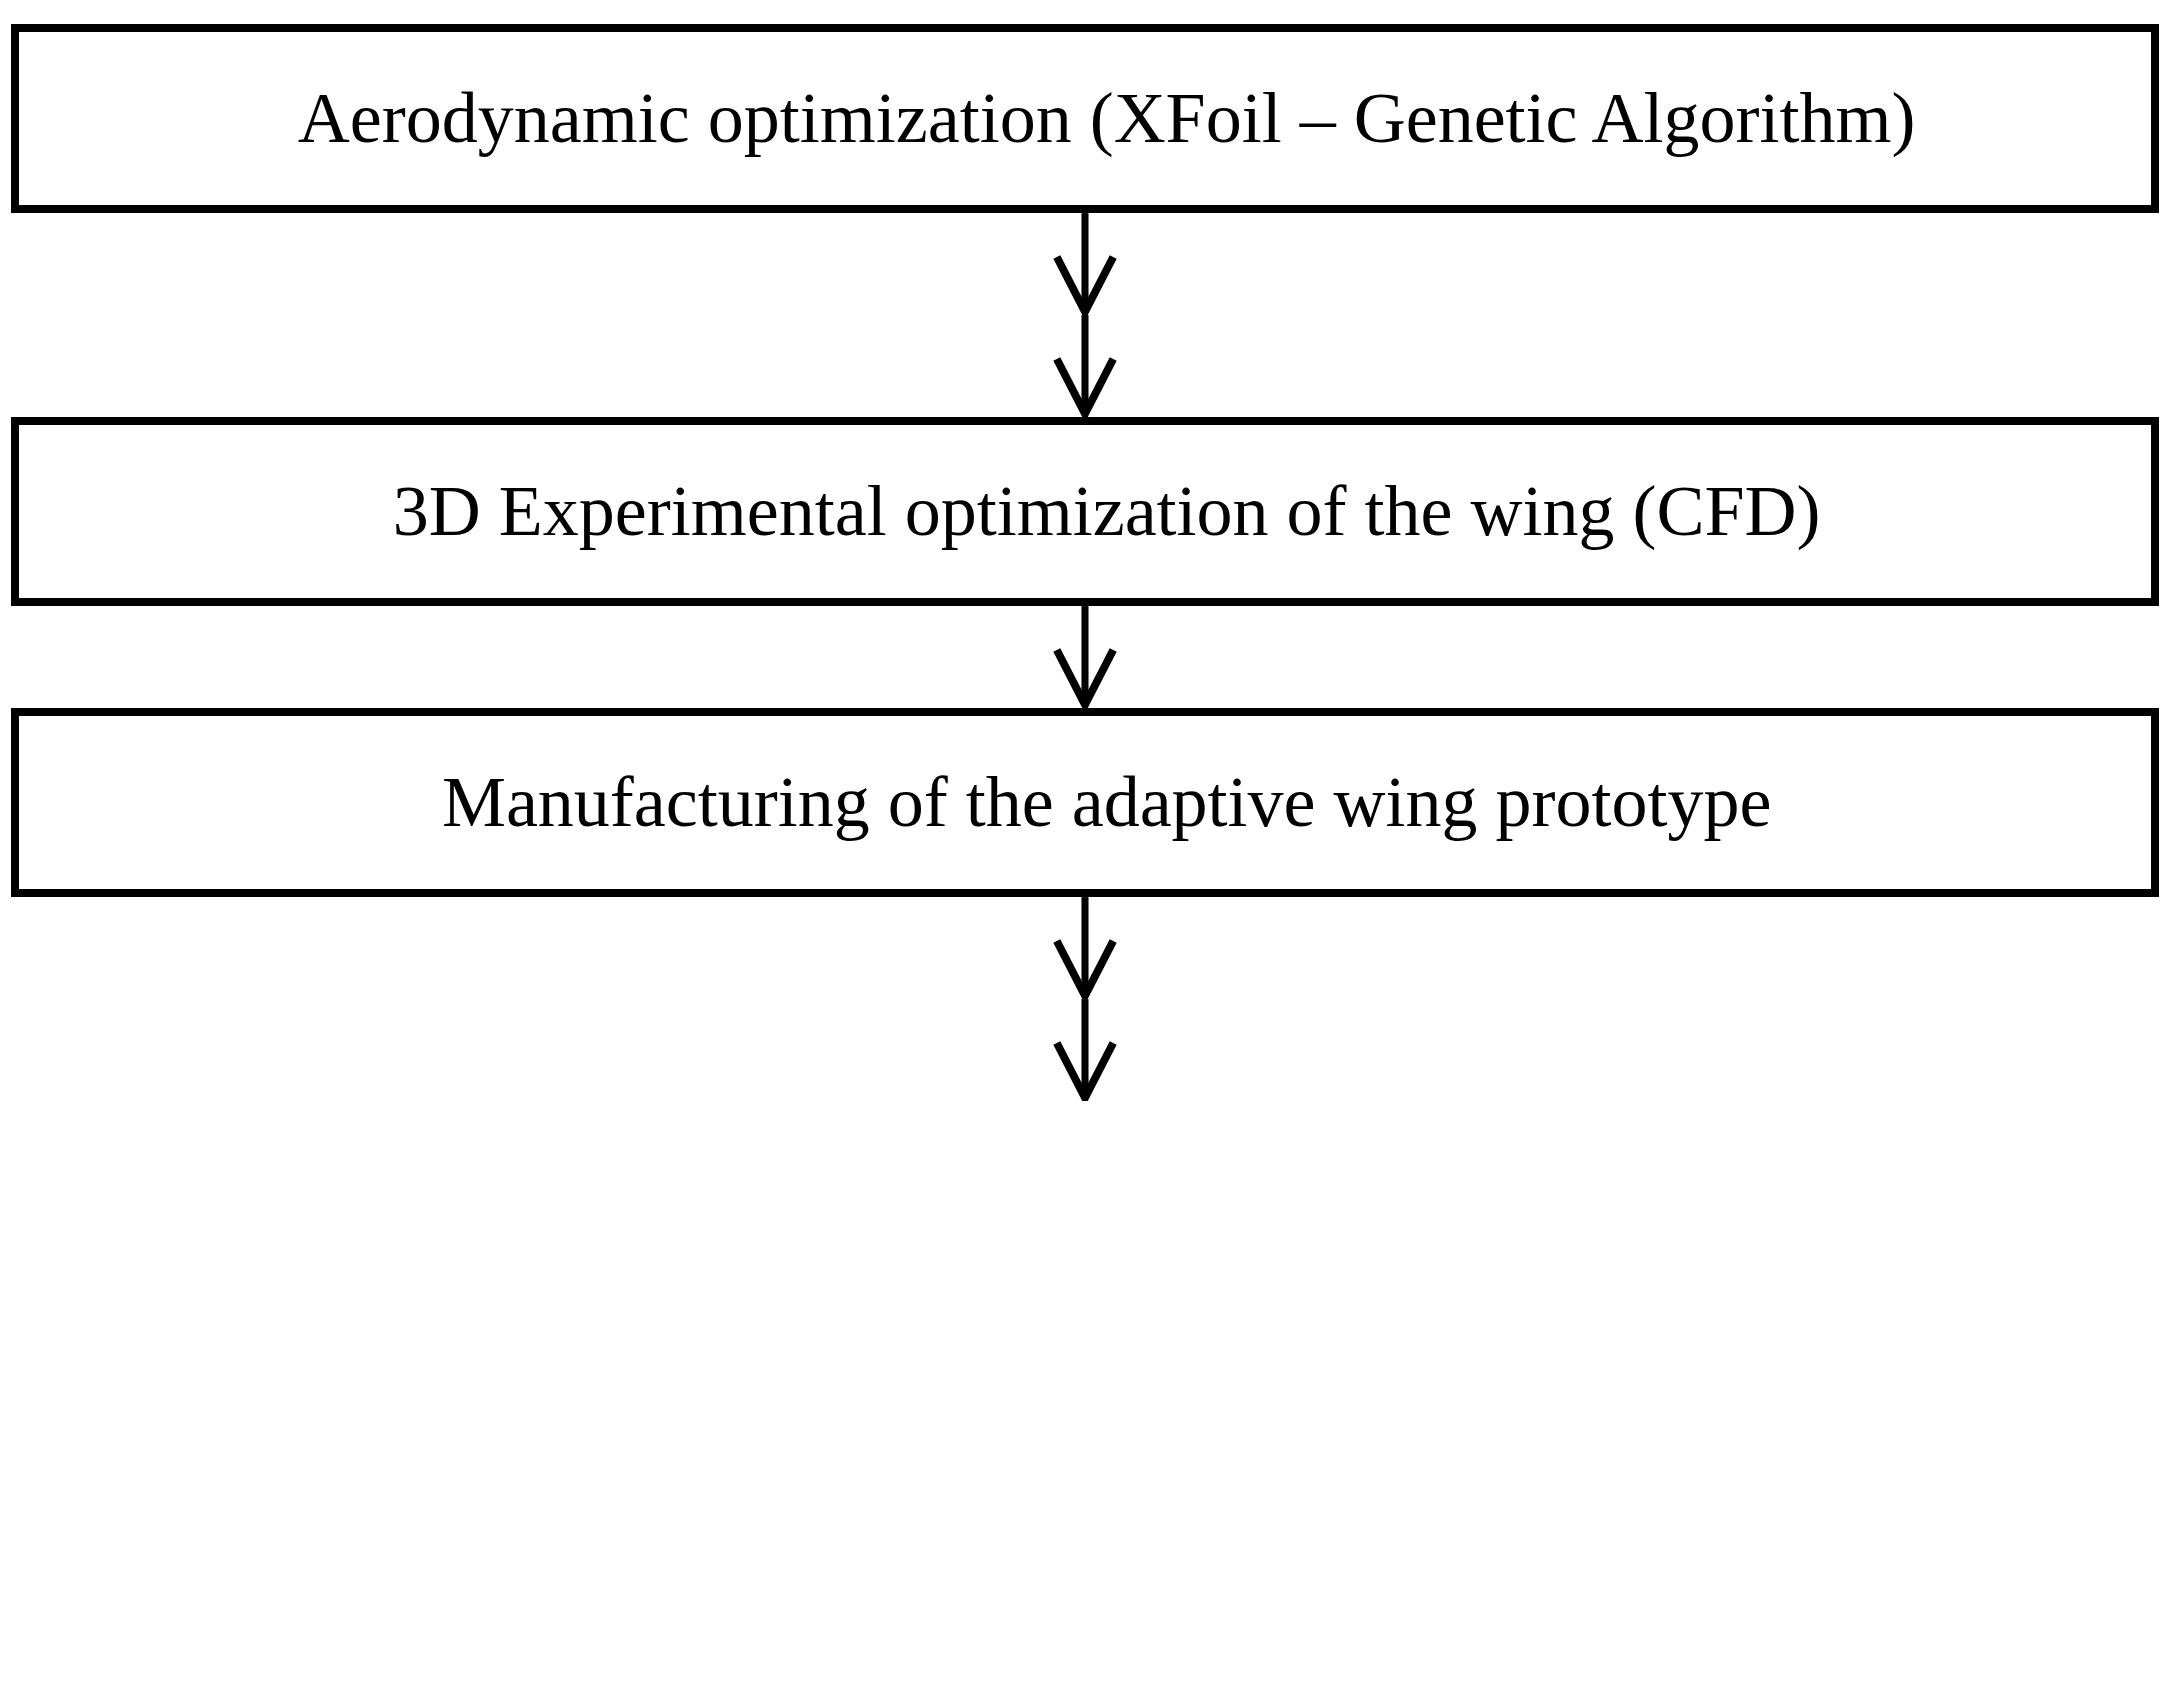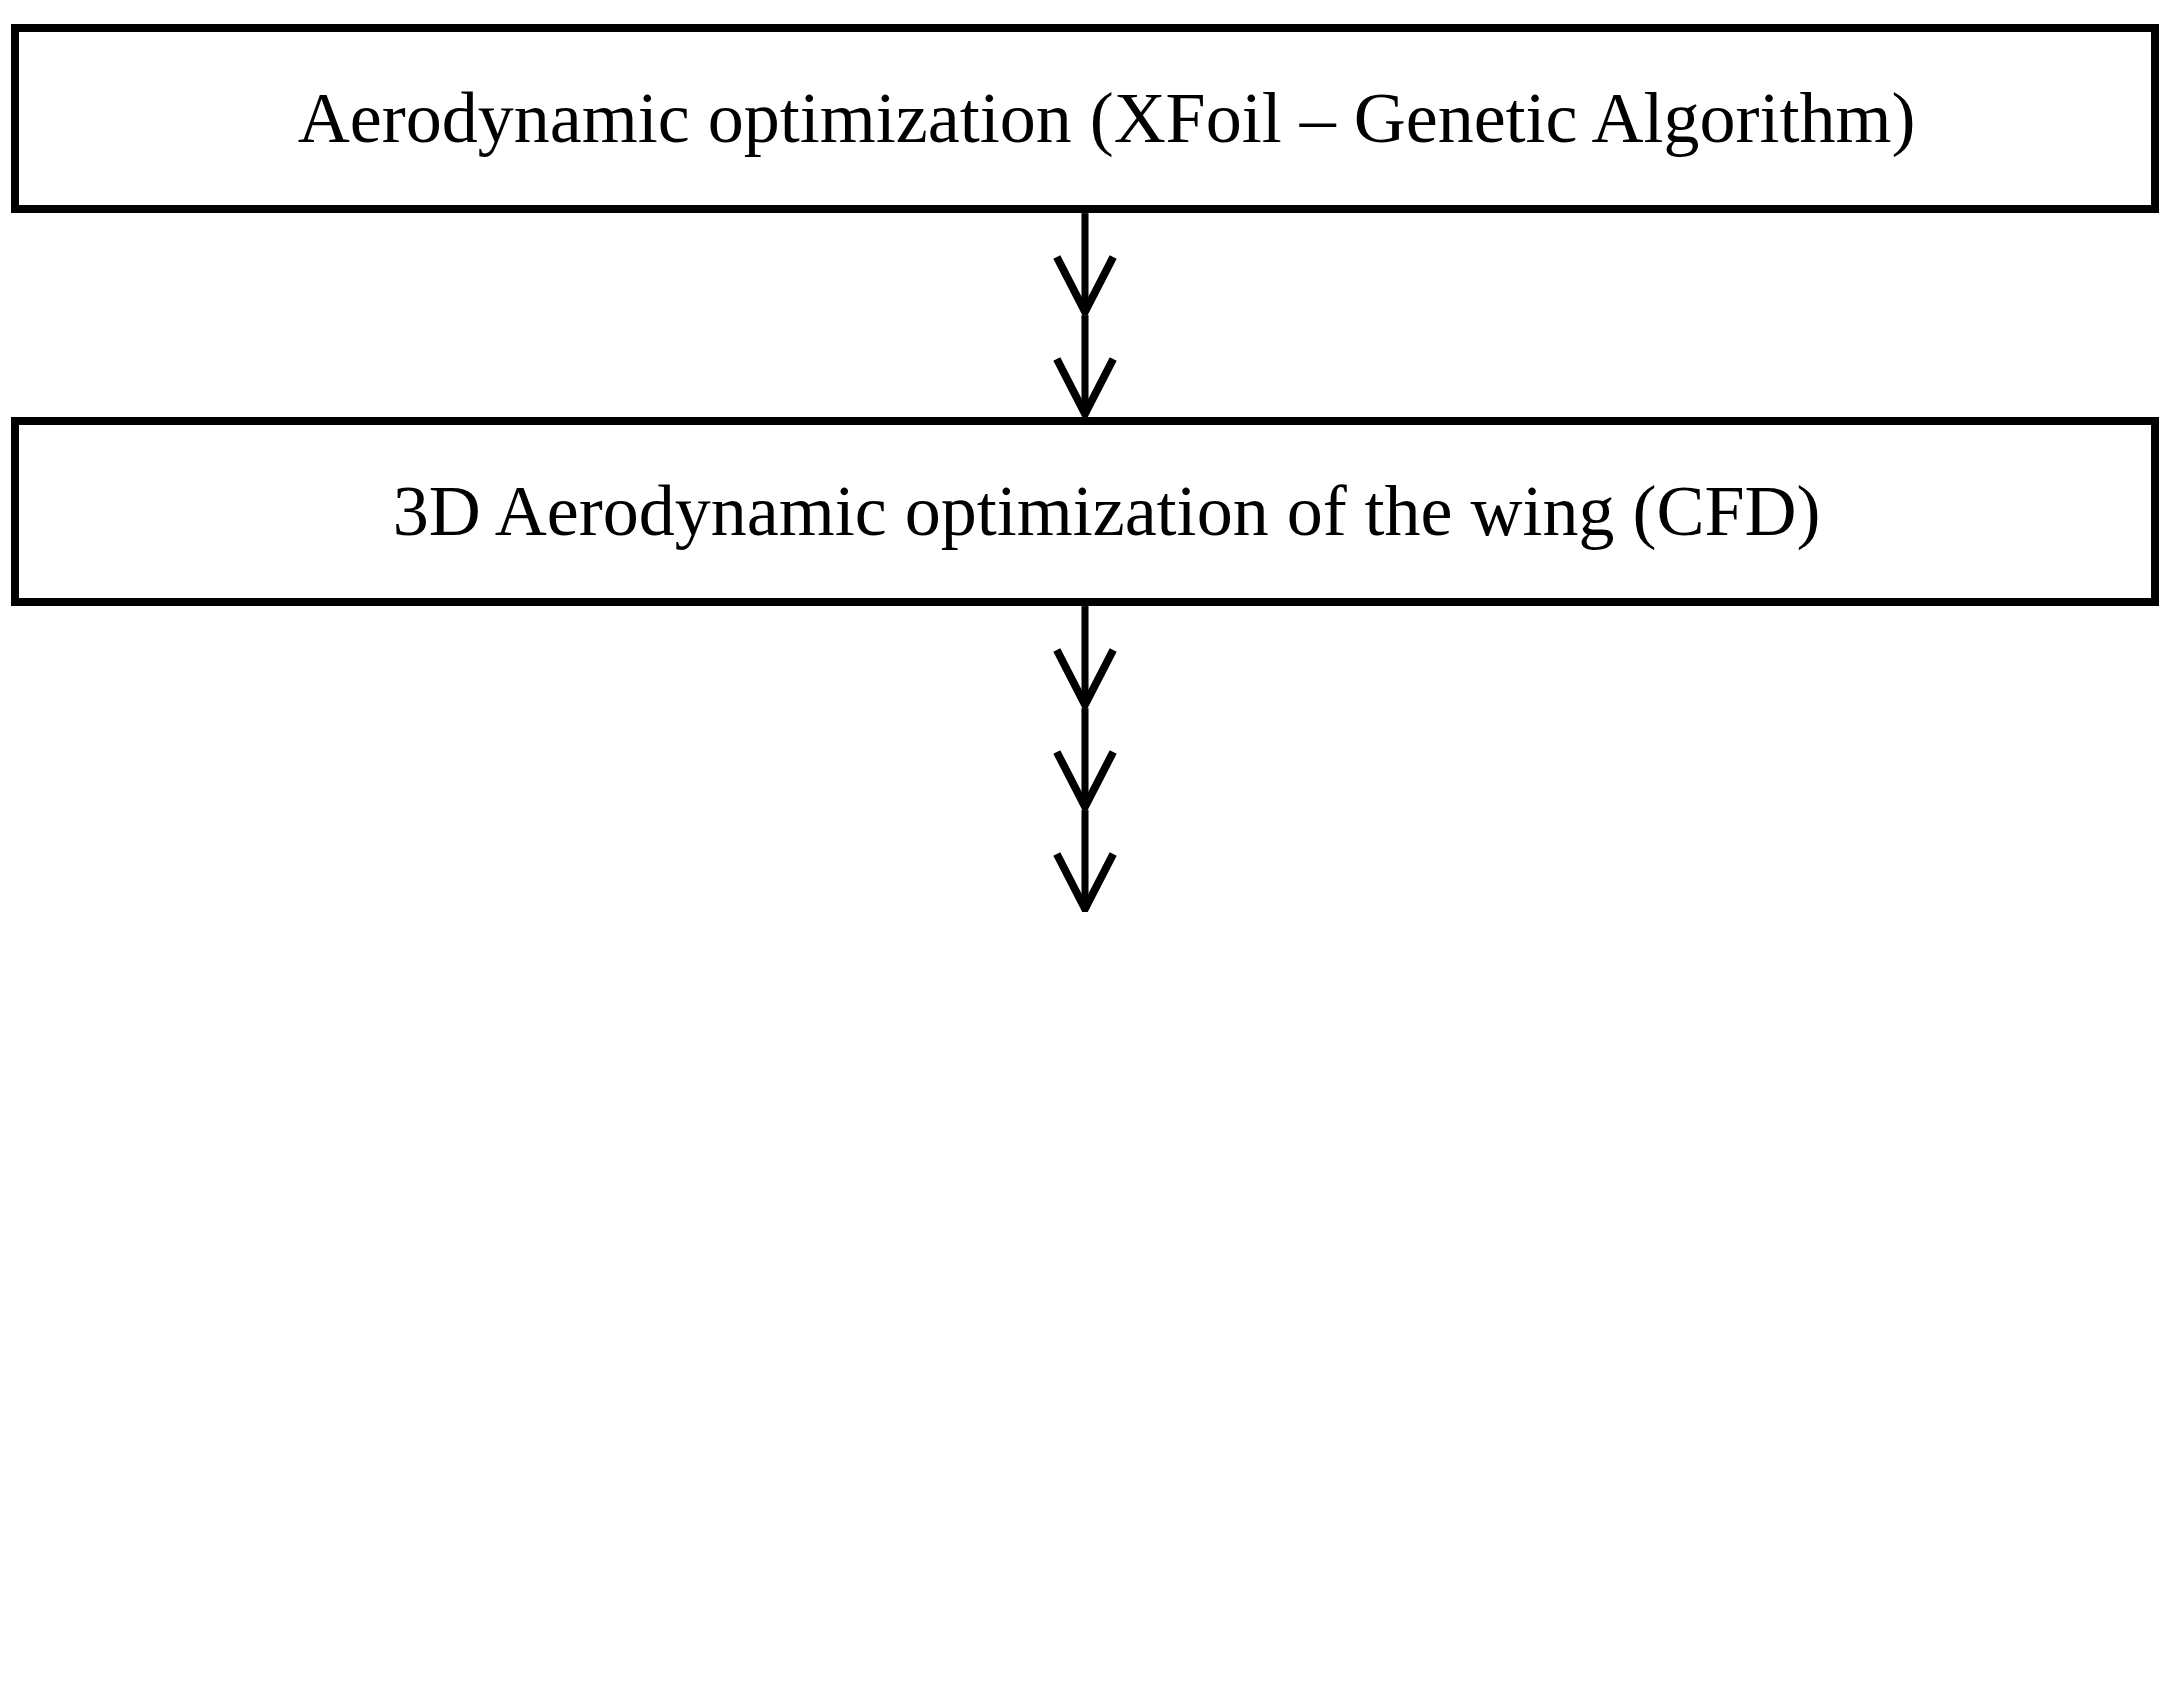--- a/index.html
+++ b/index.html
@@ -66,28 +66,31 @@
       <polyline points="24,56 60,126 96,56" stroke-width="10"></polyline>
     </svg>
 
 
     <svg class="arrow" viewBox="0 0 120 130" xmlns="http://www.w3.org/2000/svg">
       <line x1="60" y1="0" x2="60" y2="124" stroke-width="9"></line>
       <polyline points="24,56 60,126 96,56" stroke-width="10"></polyline>
     </svg>
 
     <div class="box">
-      <span class="label">3D Aerodynamic optimization of the wing (CFD)</span>
+      <span class="label">3D Experimental optimization of the wing (CFD)</span>
     </div>
 
     <svg class="arrow" viewBox="0 0 120 130" xmlns="http://www.w3.org/2000/svg">
       <line x1="60" y1="0" x2="60" y2="124" stroke-width="9"></line>
       <polyline points="24,56 60,126 96,56" stroke-width="10"></polyline>
     </svg>
 
+    <div class="box">
+      <span class="label">Manufacturing of the adaptive wing prototype</span>
+    </div>
 
     <svg class="arrow" viewBox="0 0 120 130" xmlns="http://www.w3.org/2000/svg">
       <line x1="60" y1="0" x2="60" y2="124" stroke-width="9"></line>
       <polyline points="24,56 60,126 96,56" stroke-width="10"></polyline>
     </svg>
 
 
     <svg class="arrow" viewBox="0 0 120 130" xmlns="http://www.w3.org/2000/svg">
       <line x1="60" y1="0" x2="60" y2="124" stroke-width="9"></line>
       <polyline points="24,56 60,126 96,56" stroke-width="10"></polyline>

